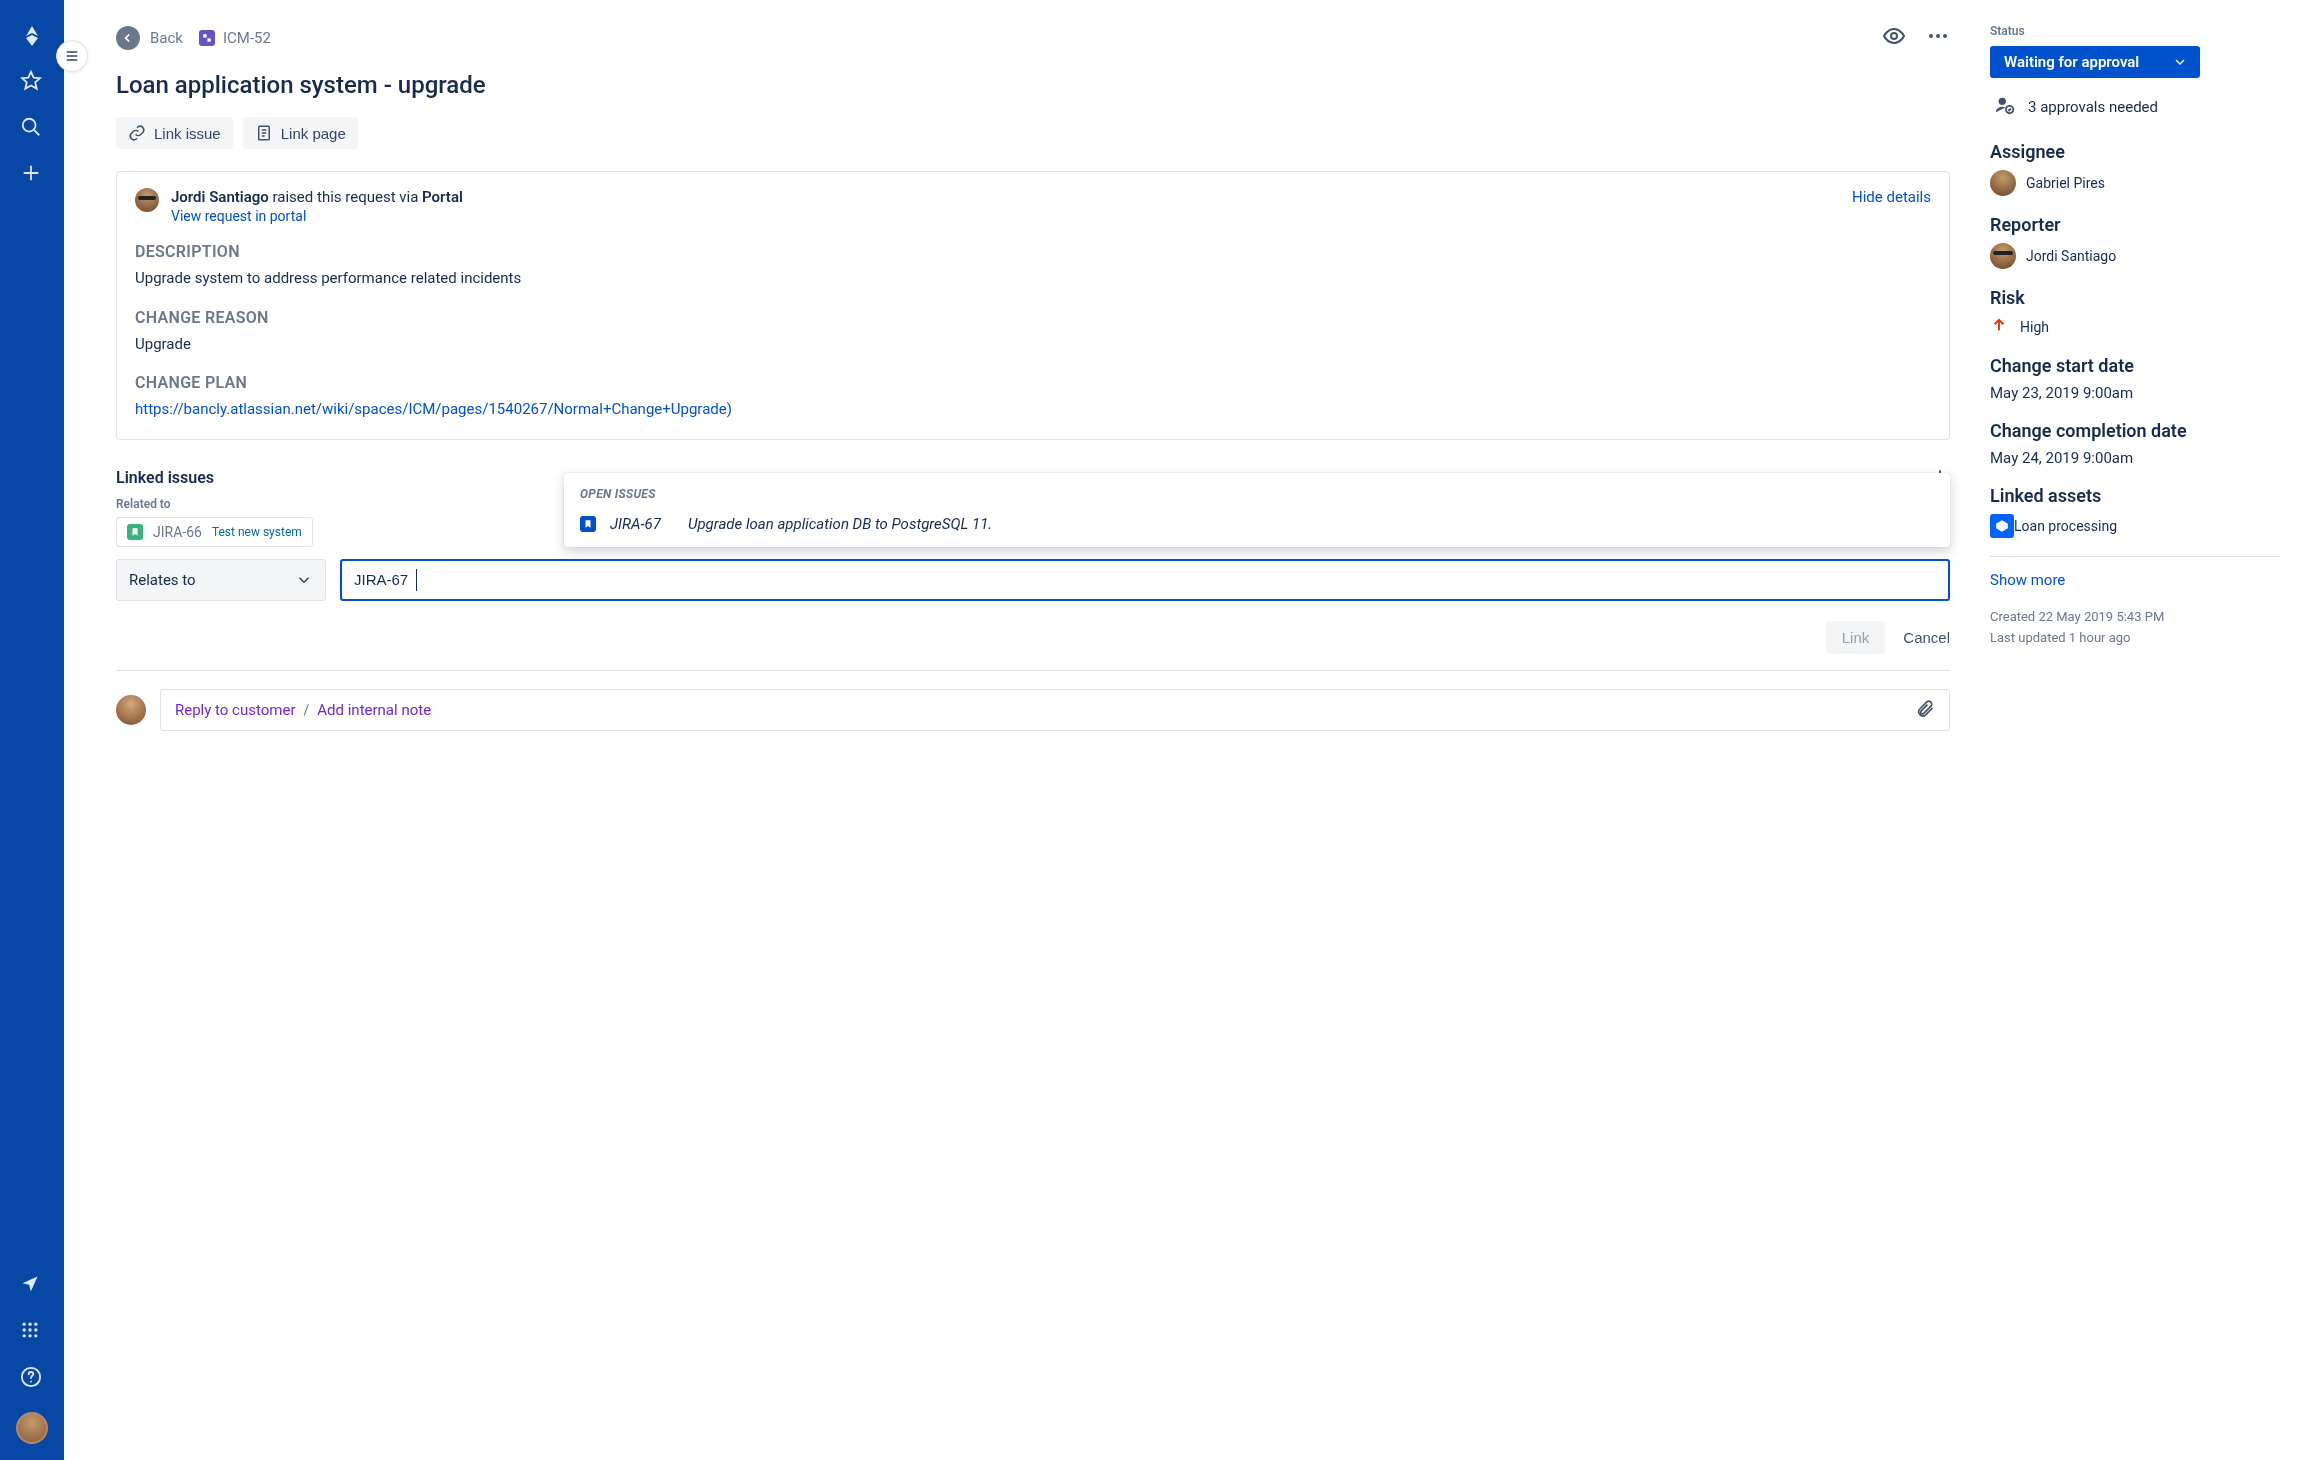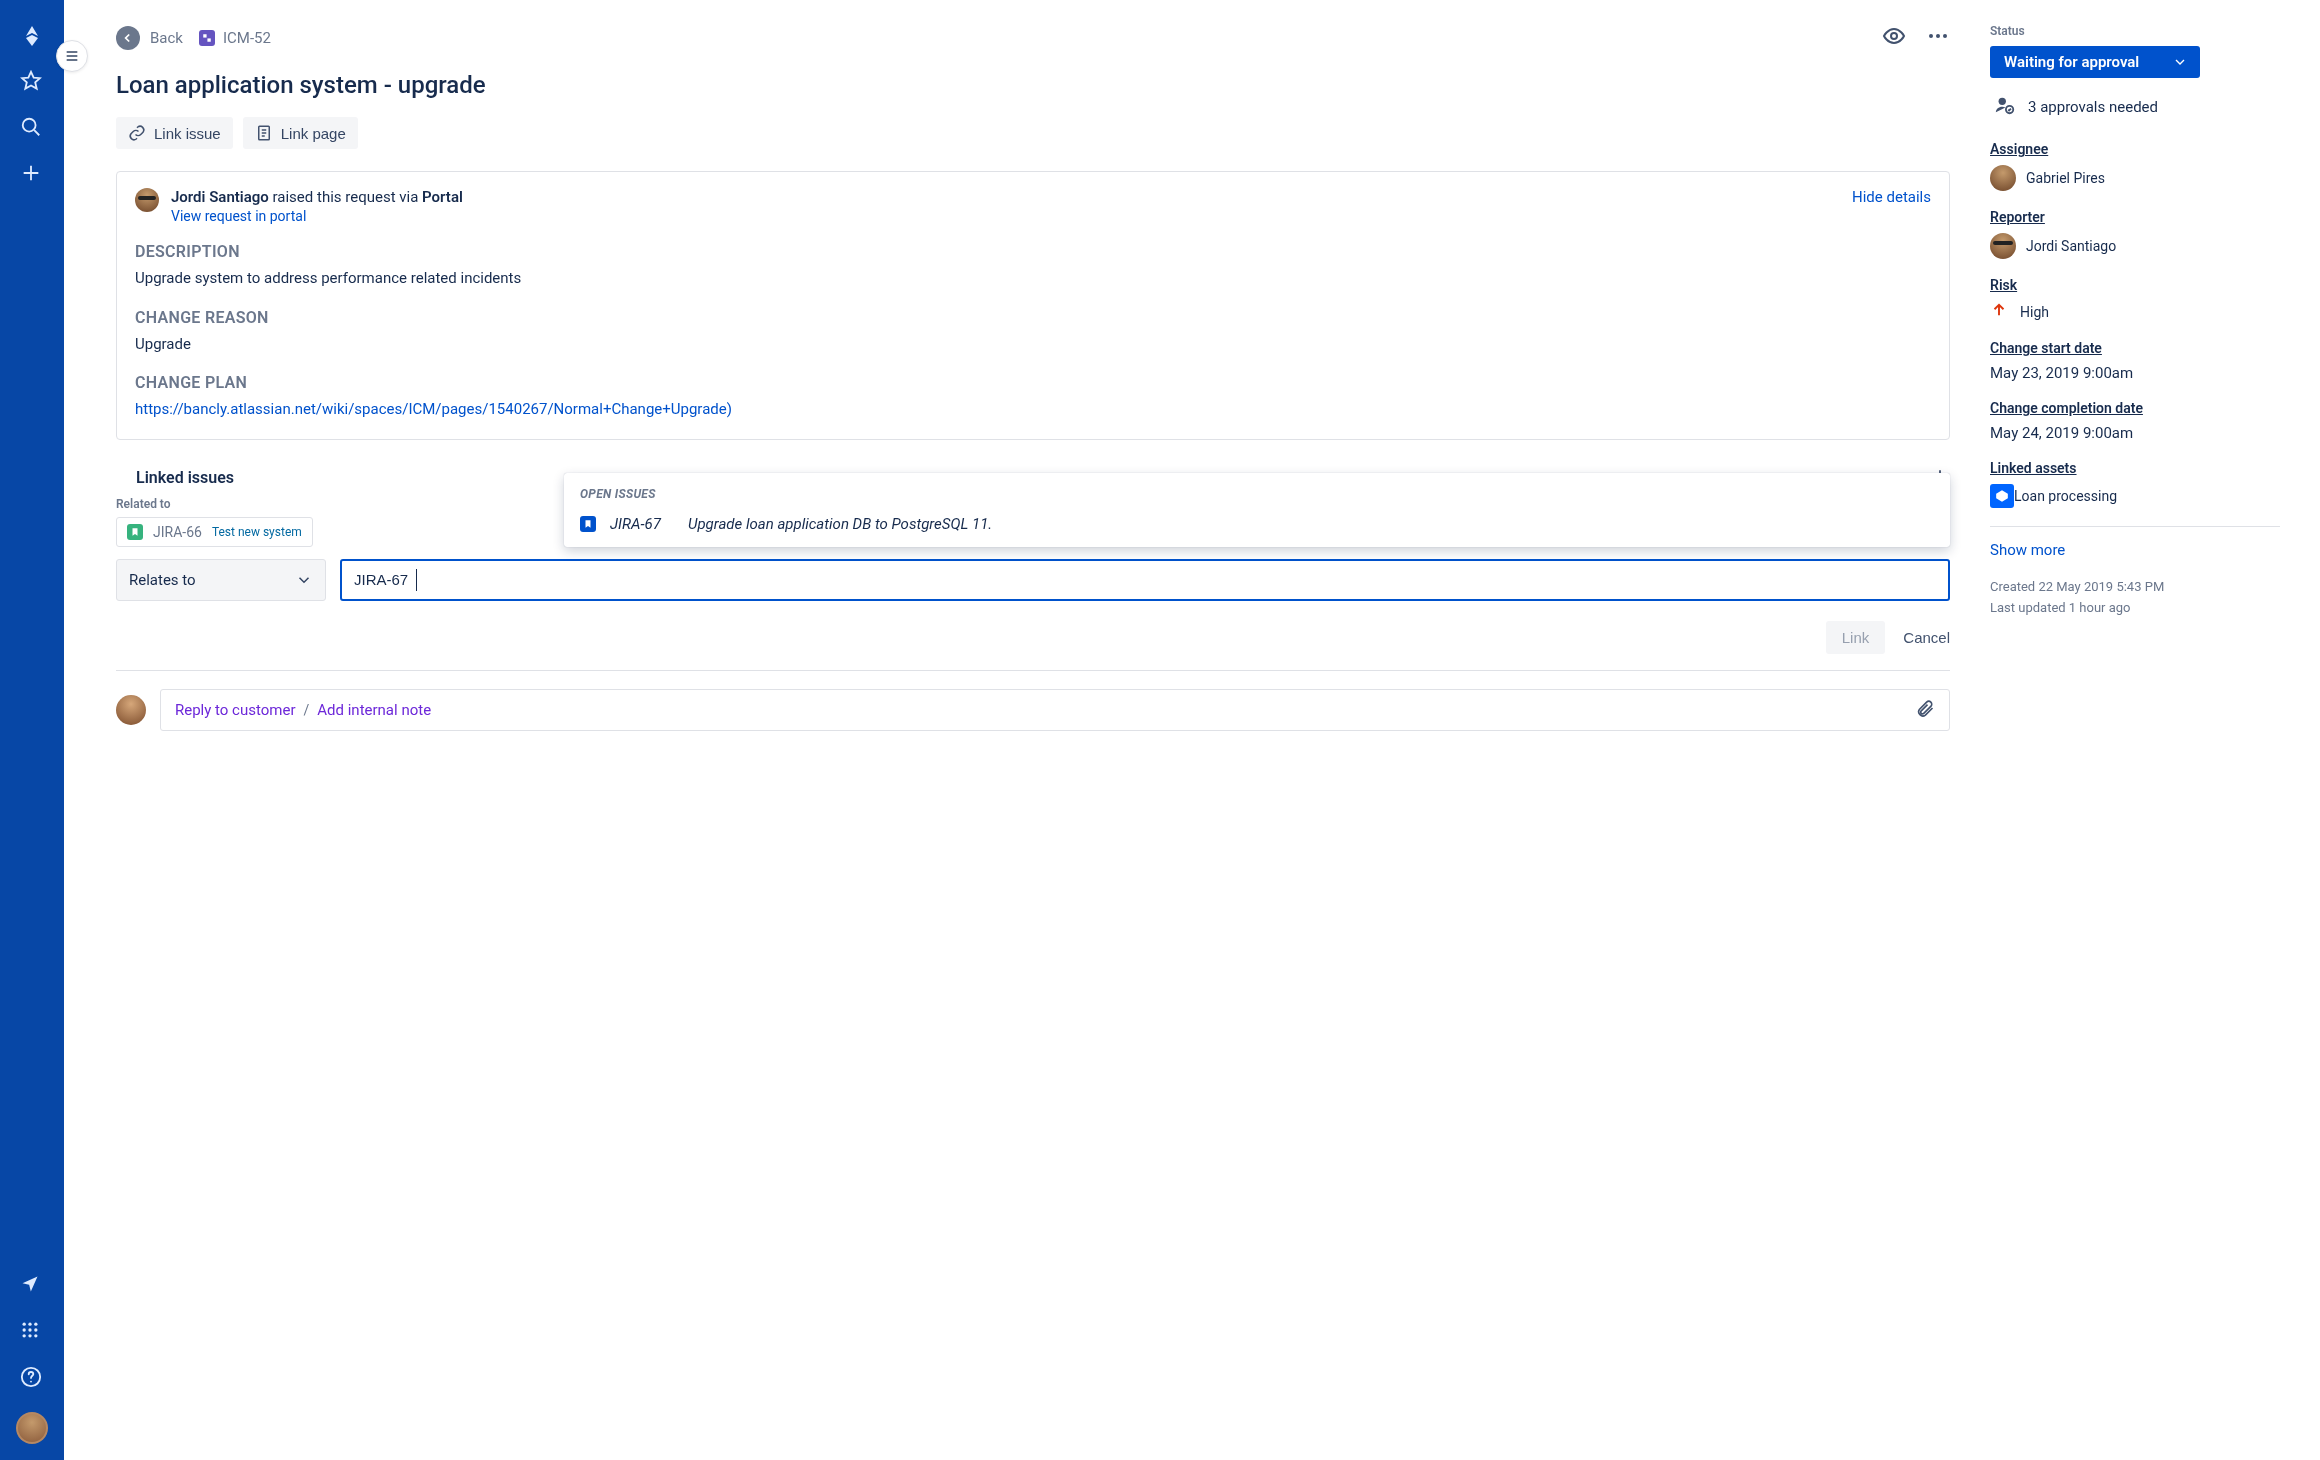--- a/index.html
+++ b/index.html
@@ -82,21 +82,21 @@
 .raised-by .strong { font-weight: 600; }
 .view-portal { color: #0052CC; font-size: 14px; cursor: pointer; margin-top: 2px; display: inline-block; }
 .hide-details { color: #0052CC; font-size: 15px; cursor: pointer; margin-left: auto; flex-shrink: 0; }
 
 .section-label { font-size: 16px; font-weight: 600; color: #6B778C; letter-spacing: .3px; margin-top: 18px; margin-bottom: 6px; }
 .section-body { font-size: 15px; color: #172B4D; line-height: 1.5; }
 .section-body a, .link-text { color: #0052CC; text-decoration: none; word-break: break-all; }
 
 
 .linked-header { display: flex; align-items: center; margin-bottom: 8px; }
-.linked-header h3 { font-size: 16px; font-weight: 600; color: #172B4D; margin-left: 20px; }
+.linked-header h3 { font-size: 16px; font-weight: 600; color: #172B4D; }
 .linked-header .plus { margin-left: auto; color: #344563; cursor: pointer; }
 
 .related-label { font-size: 12px; font-weight: 600; color: #6B778C; margin-bottom: 6px; }
 
 .related-row {
   display: flex; align-items: center; gap: 10px;
   border: 1px solid #DFE1E6; border-radius: 3px; padding: 6px 10px;
   width: fit-content; margin-bottom: 12px;
 }
 .story-icon { width: 16px; height: 16px; border-radius: 3px; background: #36B37E; display: flex; align-items: center; justify-content: center; }
@@ -157,21 +157,21 @@
   border-radius: 3px; padding: 7px 12px 7px 14px; font-size: 15px; cursor: pointer;
   margin-bottom: 16px;
 }
 .status-dd svg { margin-left: 12px; }
 
 .approvals { display: flex; align-items: center; gap: 12px; margin-bottom: 22px; padding-left: 4px; }
 .approvals .people-icon { color: #42526E; }
 .approvals .txt { font-size: 15px; color: #172B4D; }
 
 .field { margin-bottom: 18px; }
-.field-label { font-size: 14px; font-weight: 600; color: #172B4D; margin-bottom: 8px; text-decoration: underline; }
+.field-label { font-size: 18px; font-weight: 600; color: #172B4D; margin-bottom: 8px; }
 .field-value { font-size: 15px; color: #172B4D; }
 .user-row { display: flex; align-items: center; gap: 10px; }
 .user-row .avatar-sm { width: 26px; height: 26px; }
 .risk-row { display: flex; align-items: center; gap: 12px; }
 .risk-arrow { color: #DE350B; }
 
 .asset-row { display: flex; align-items: center; gap: 0; }
 .asset-icon { width: 24px; height: 24px; border-radius: 3px; background: #0065FF; display: flex; align-items: center; justify-content: center; color: #fff; }
 
 .side-divider { border-top: 1px solid #DFE1E6; margin: 14px 0; }

